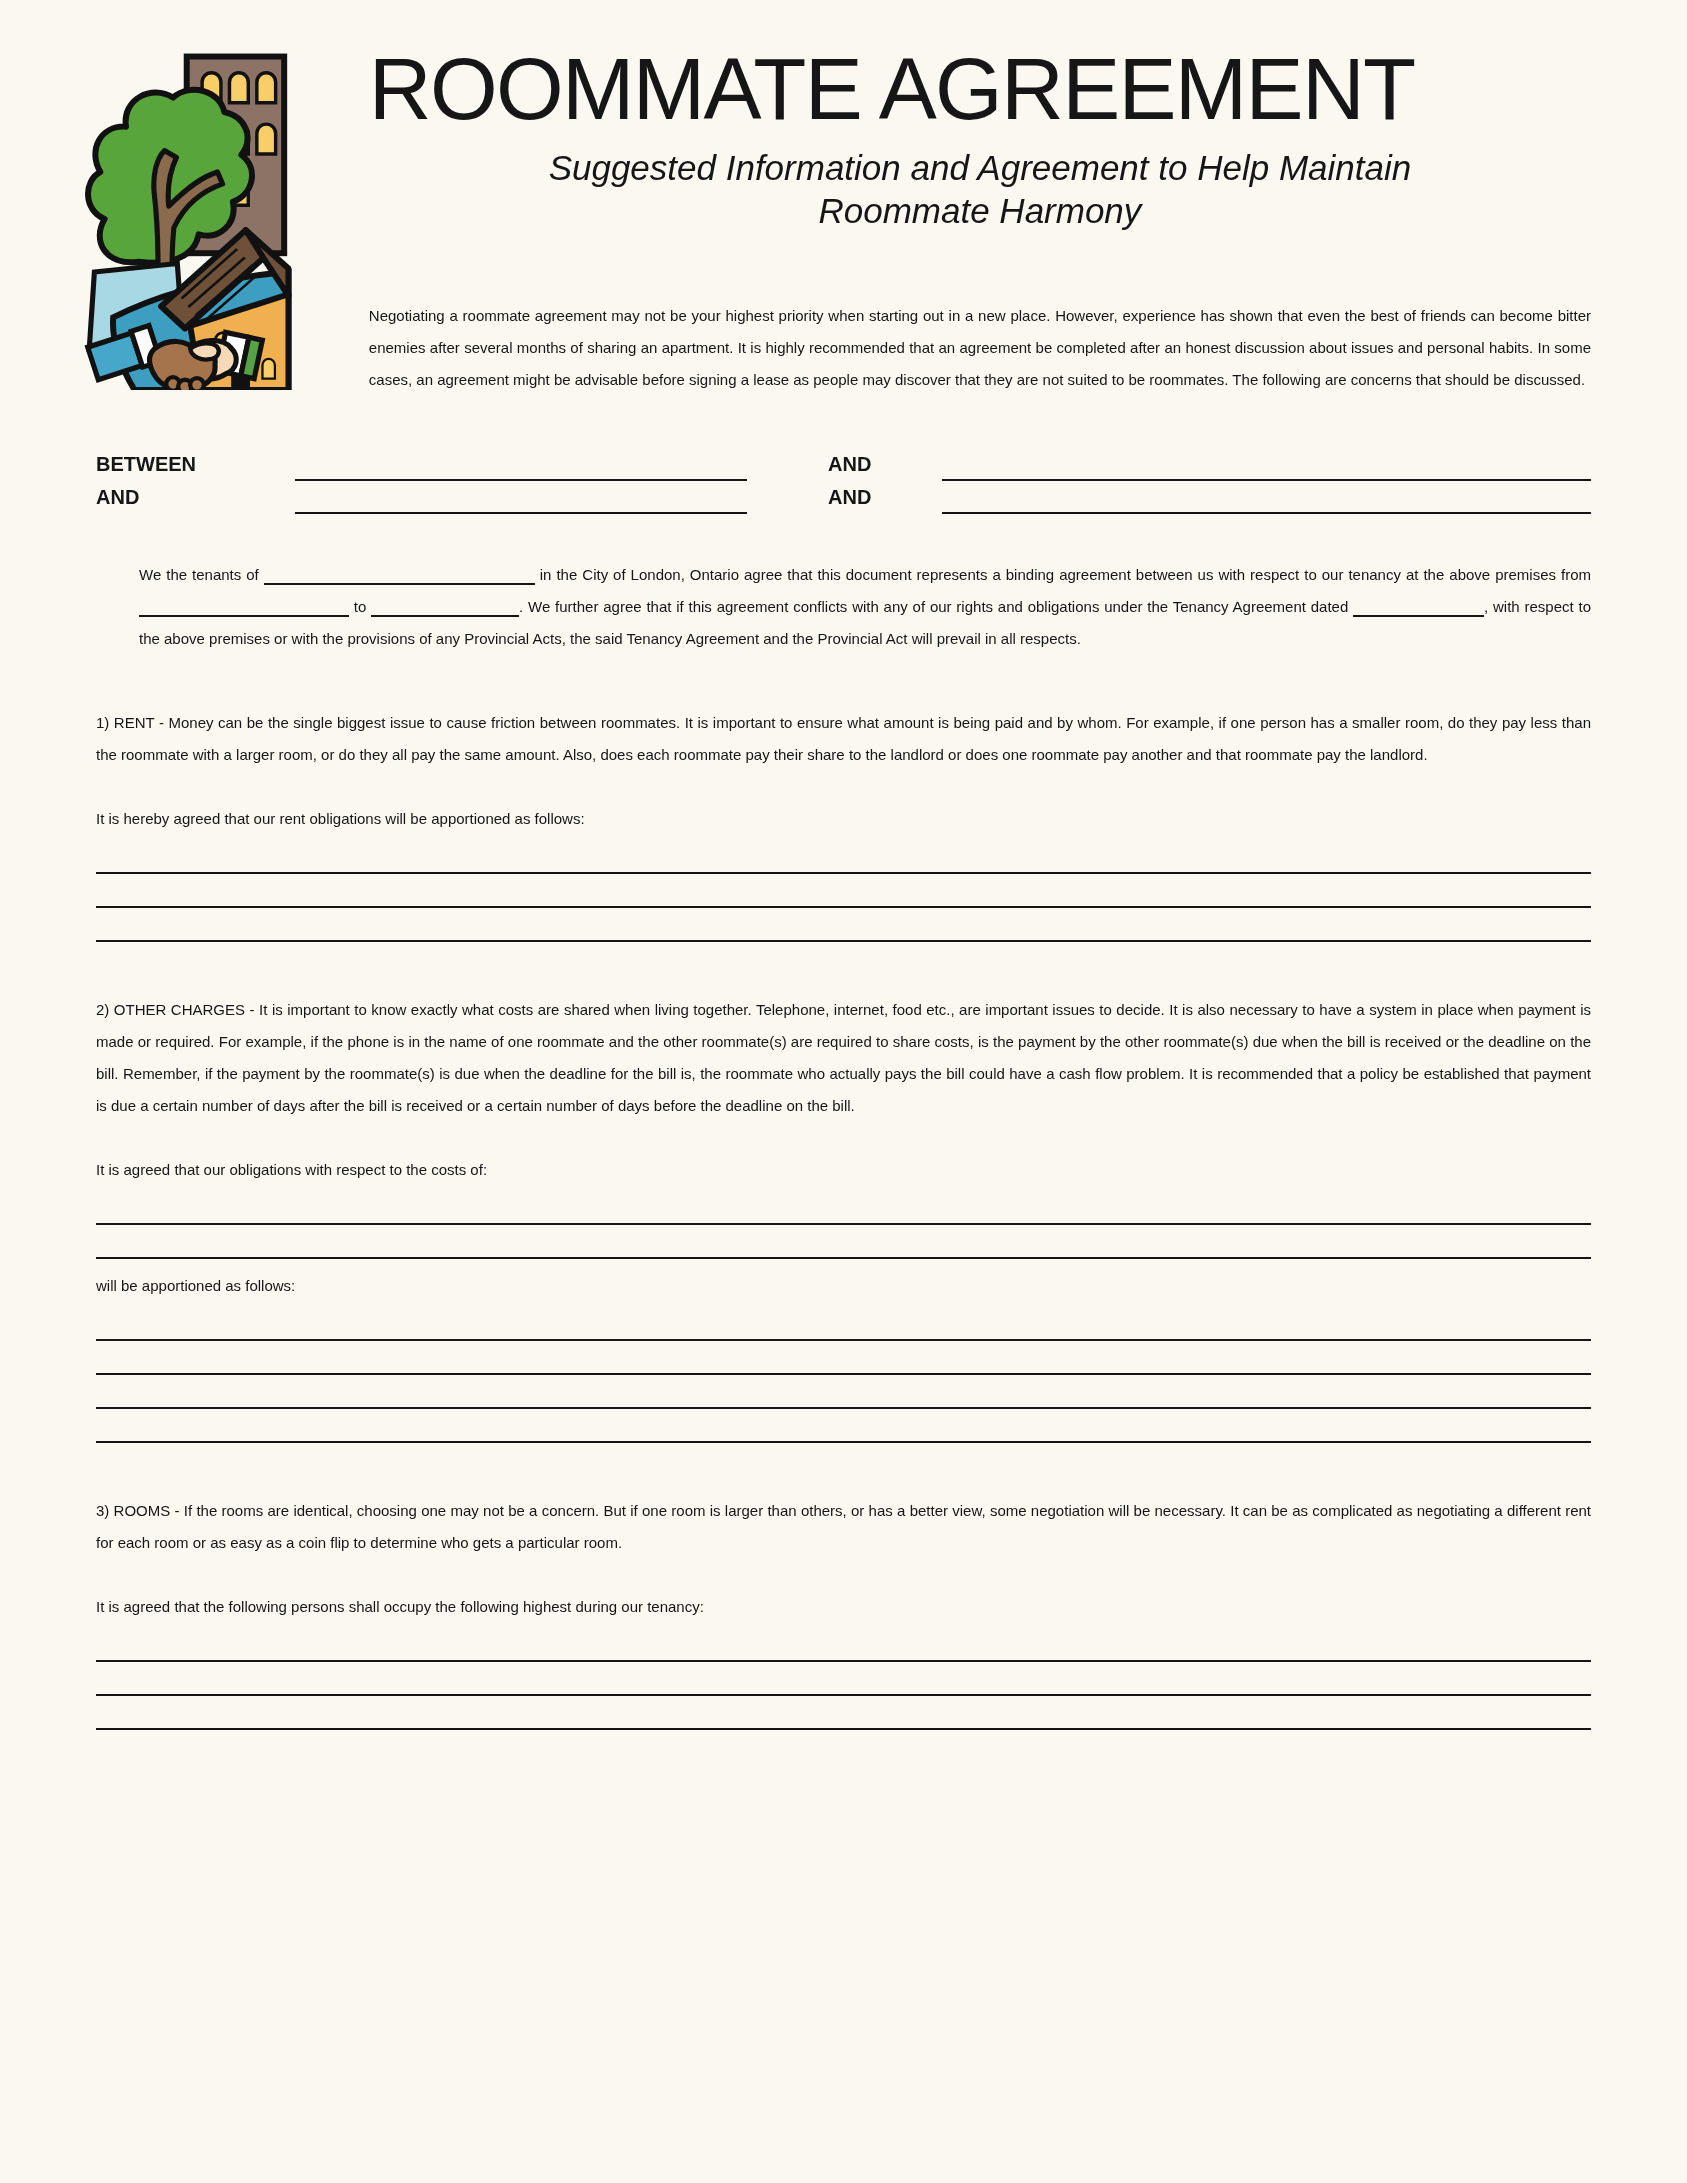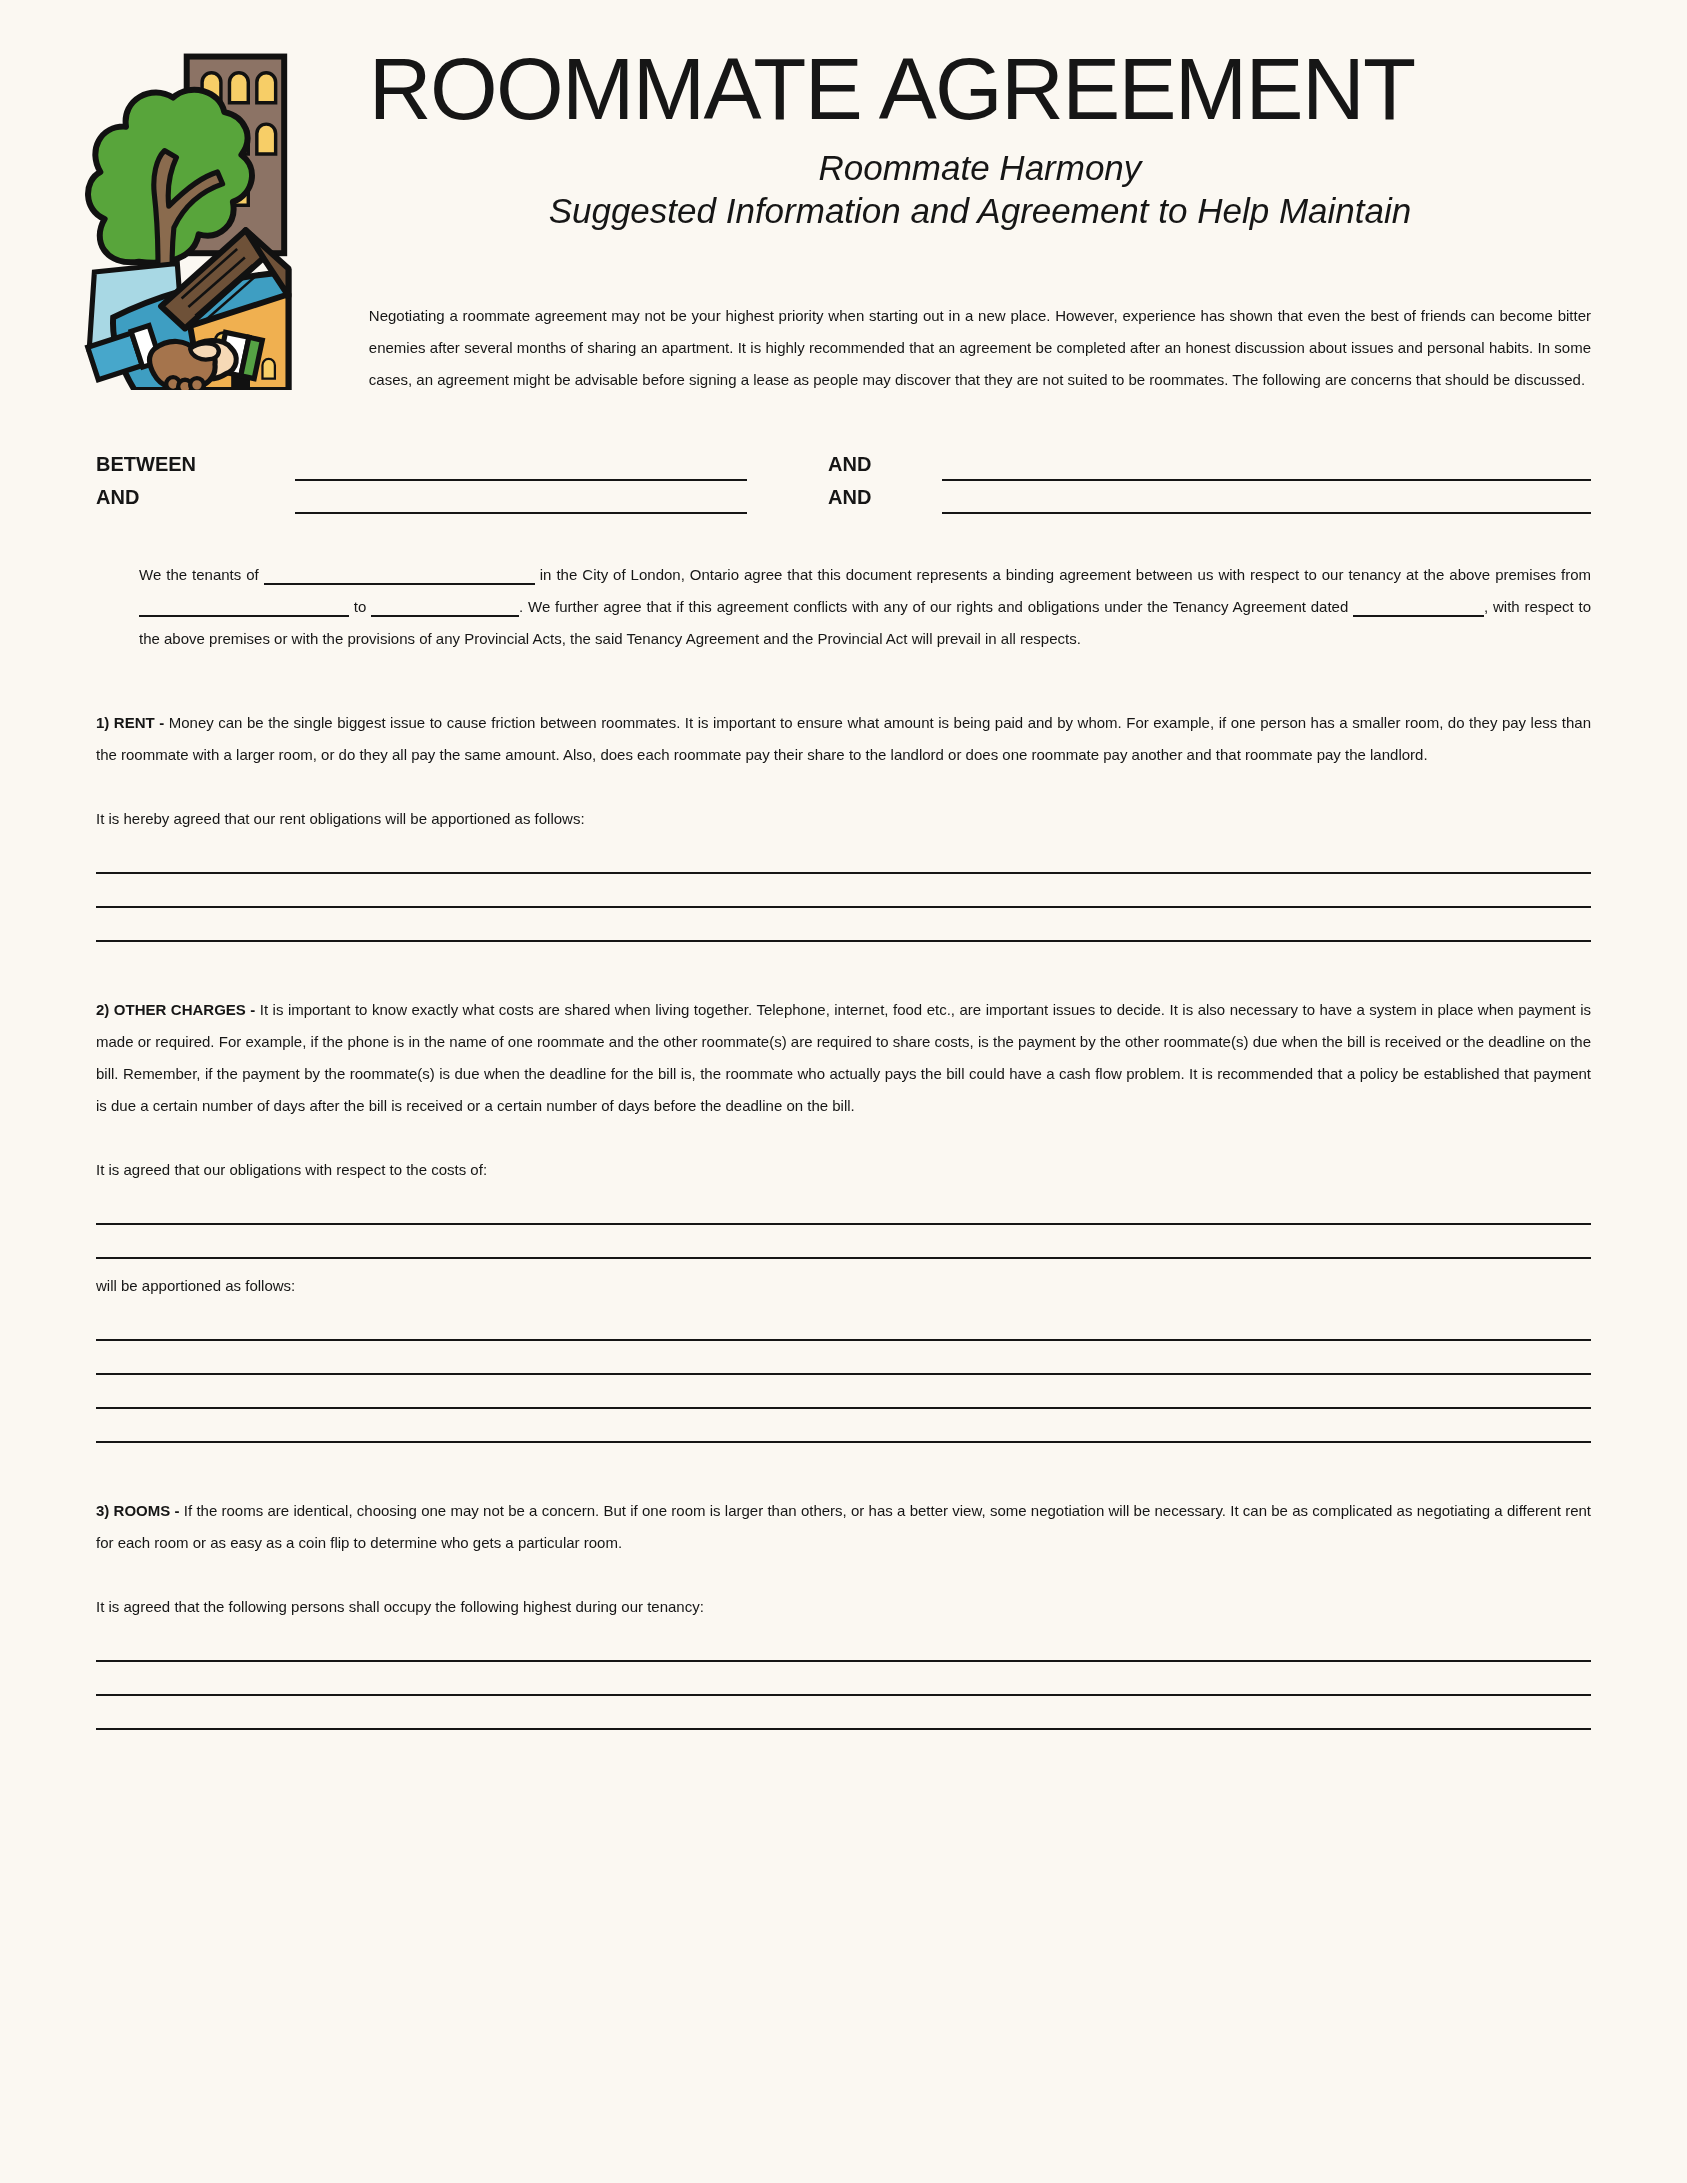--- a/index.html
+++ b/index.html
@@ -68,21 +68,21 @@
   }
   .tenancy{margin-top:45px;margin-left:43px;}
   .section{margin-top:52px;}
   .agreement-line{margin-top:32px;}
   .lines-group{margin-top:5.2px;}
   .ruled-line{
     height:32px;
     border-bottom:2.6px solid #161616;
   }
   .will-para{margin-top:10.5px;}
-  .sec-b{font-weight:bold;}
+  .sec-b{font-weight:normal;}
 </style>
 </head>
 <body>
 
 <div class="page">
 
   <div class="logo-float">
     <svg viewBox="0 0 235 400" width="208" height="342" aria-hidden="true">
       <defs>
         <path id="win" d="M0,36 v-24 a11,11 0 0 1 22,0 v24 z"></path>
@@ -145,22 +145,22 @@
             <circle cx="128" cy="394" r="8"></circle>
         </g>
         <path d="M 120,352 C 130,344 146,343 152,350 C 156,356 152,363 143,364 C 133,366 122,361 120,352 Z" stroke="#111" stroke-width="5" stroke-linejoin="round" fill="#f6d9b6"></path>
       </g>
     </svg>
   </div>
 
   <h1 class="doc-title">ROOMMATE AGREEMENT</h1>
 
   <div class="subtitle">
+    <div>Suggested Information and Agreement to Help Maintain</div>
     <div>Roommate Harmony</div>
-    <div>Suggested Information and Agreement to Help Maintain</div>
   </div>
 
   <p class="para intro">Negotiating a roommate agreement may not be your highest priority when starting out in a new place. However, experience has shown that even the best of friends can become bitter enemies after several months of sharing an apartment. It is highly recommended that an agreement be completed after an honest discussion about issues and personal habits. In some cases, an agreement might be advisable before signing a lease as people may discover that they are not suited to be roommates. The following are concerns that should be discussed.</p>
 
   <div class="clear"></div>
 
   <div class="parties">
     <div class="party-label">BETWEEN</div>
     <div class="party-field"></div>
     <div></div>

